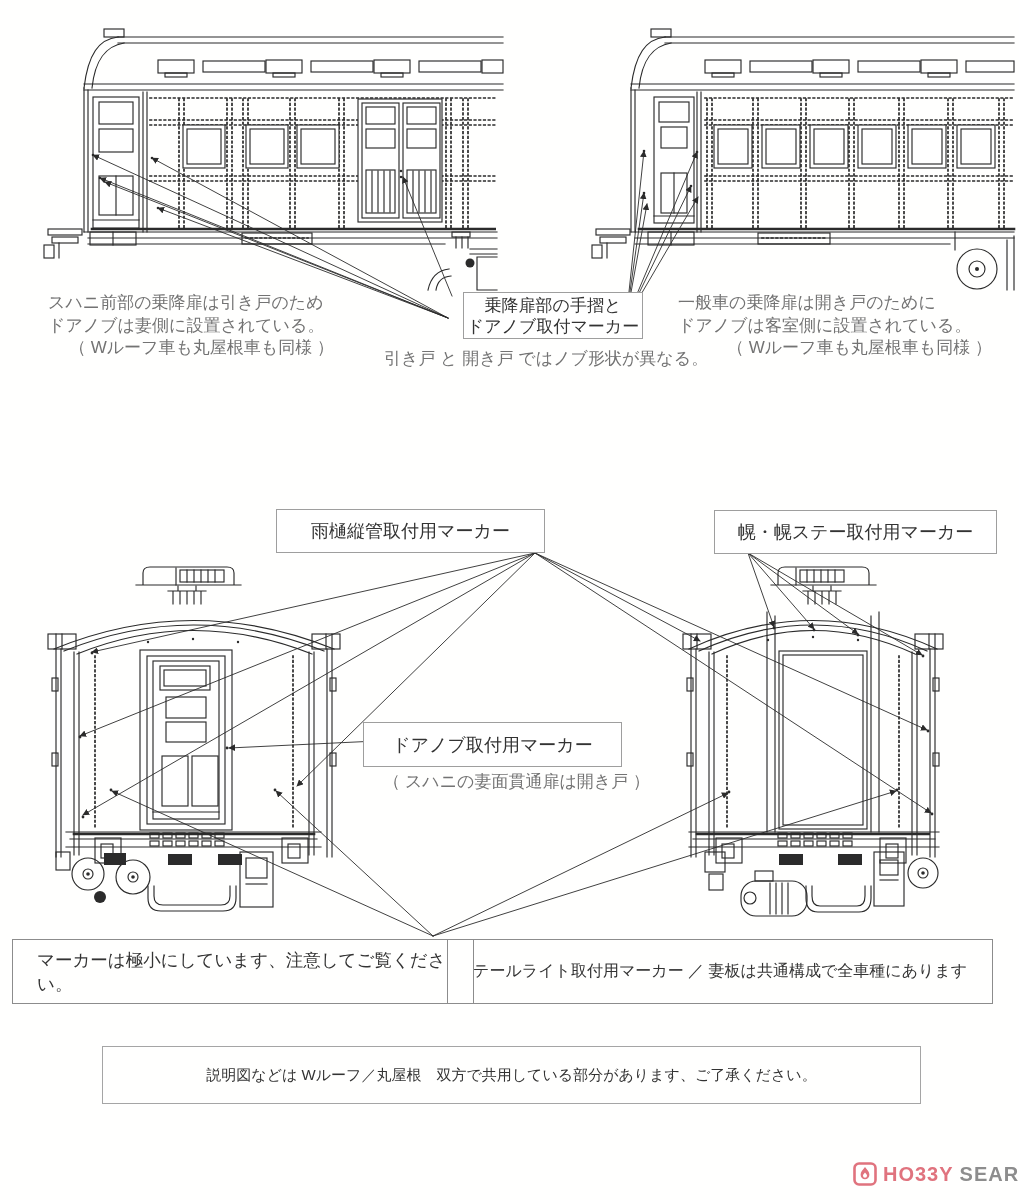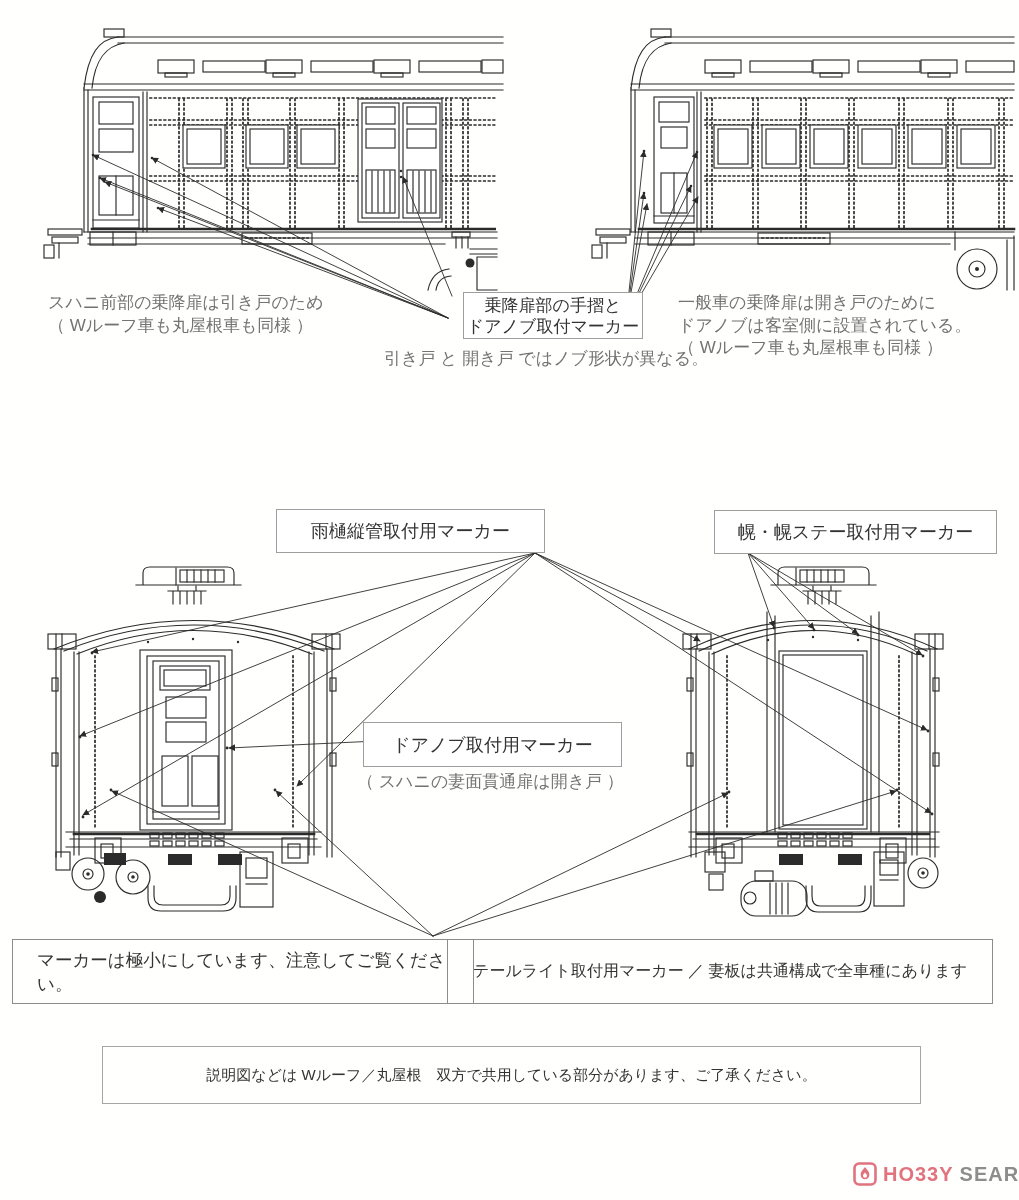--- a/index.html
+++ b/index.html
@@ -9,21 +9,21 @@
   .draw{stroke:#2b2b2b;fill:none;stroke-width:1.15;stroke-linecap:square;}
   .dot{stroke-dasharray:1.5 3.2;stroke-width:1.7;}
   .dense{stroke-dasharray:2.2 2.3;stroke-width:2.6;}
   .blk{fill:#2b2b2b;stroke:none;}
   .wf{fill:#ffffff;}
   .arrow{stroke-width:0.9;}
   .t{position:absolute;font-size:17px;line-height:22.5px;color:#737373;white-space:nowrap;}
   .lblbox{position:absolute;border:1px solid #9e9e9e;background:#fff;display:flex;
           flex-direction:column;align-items:center;justify-content:center;text-align:center;}
   .notebox{position:absolute;border:1px solid #8c8c8c;background:transparent;display:flex;align-items:center;}
-  .center-line{text-align:left;}
+  .center-line{text-align:right;}
   .wm{position:absolute;display:flex;align-items:center;gap:6px;}
   .wm .b1{font-size:20px;font-weight:bold;letter-spacing:1px;}
   .wm .b2{font-size:20px;font-weight:bold;letter-spacing:1px;}
 </style>
 </head>
 <body>
 
 <div class="page">
 
 <svg class="canvas" width="1019" height="1200" viewBox="0 0 1019 1200">
@@ -358,20 +358,21 @@
     <path d="M433,936 L276,791" marker-end="url(#arr)"></path>
     <path d="M433,936 L728,793" marker-end="url(#arr)"></path>
     <path d="M433,936 L896,791" marker-end="url(#arr)"></path>
   </g>
 
   </g>
 </svg>
 
 <div class="t" style="left:48px;top:292px;width:286px;">
   <div>スハニ前部の乗降扉は引き戸のため</div>
+  <div>ドアノブは妻側に設置されている。</div>
   <div class="center-line">（ Wルーフ車も丸屋根車も同様 ）</div>
 </div>
 
 <div class="lblbox" style="left:447px;top:292px;width:178px;height:45px;font-size:17px;line-height:21px;margin-left:16px;">
   <span>乗降扉部の手摺と</span>
   <span>ドアノブ取付マーカー</span>
 </div>
 
 <div class="t" style="left:384px;top:348px;">引き戸 と 開き戸 ではノブ形状が異なる。</div>
 

